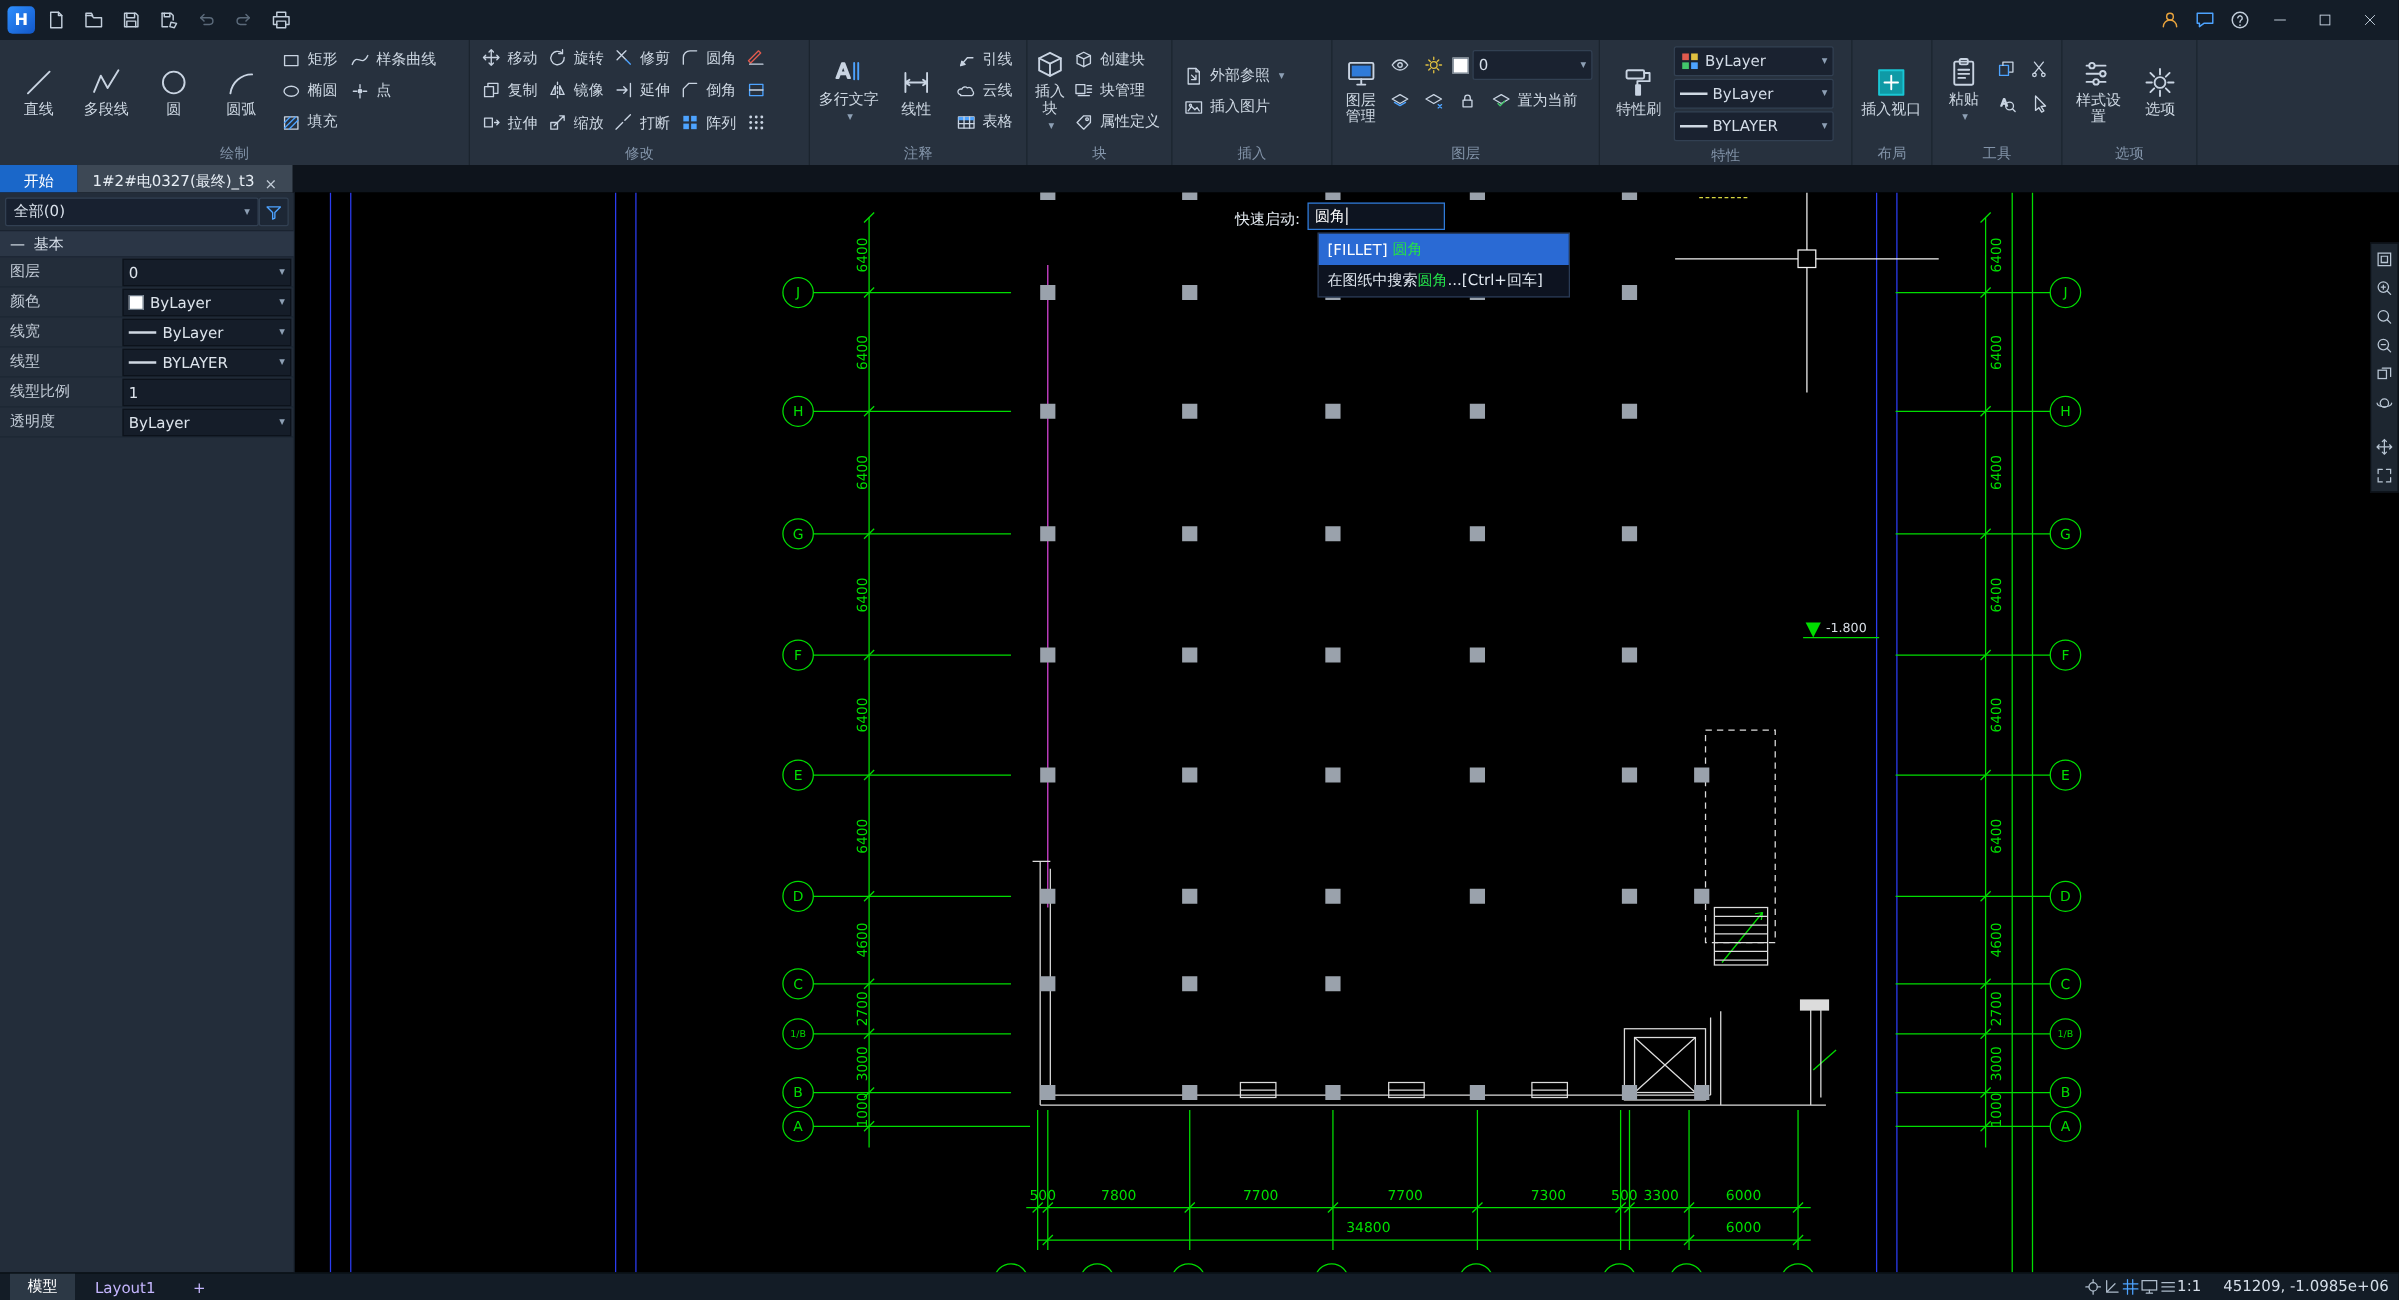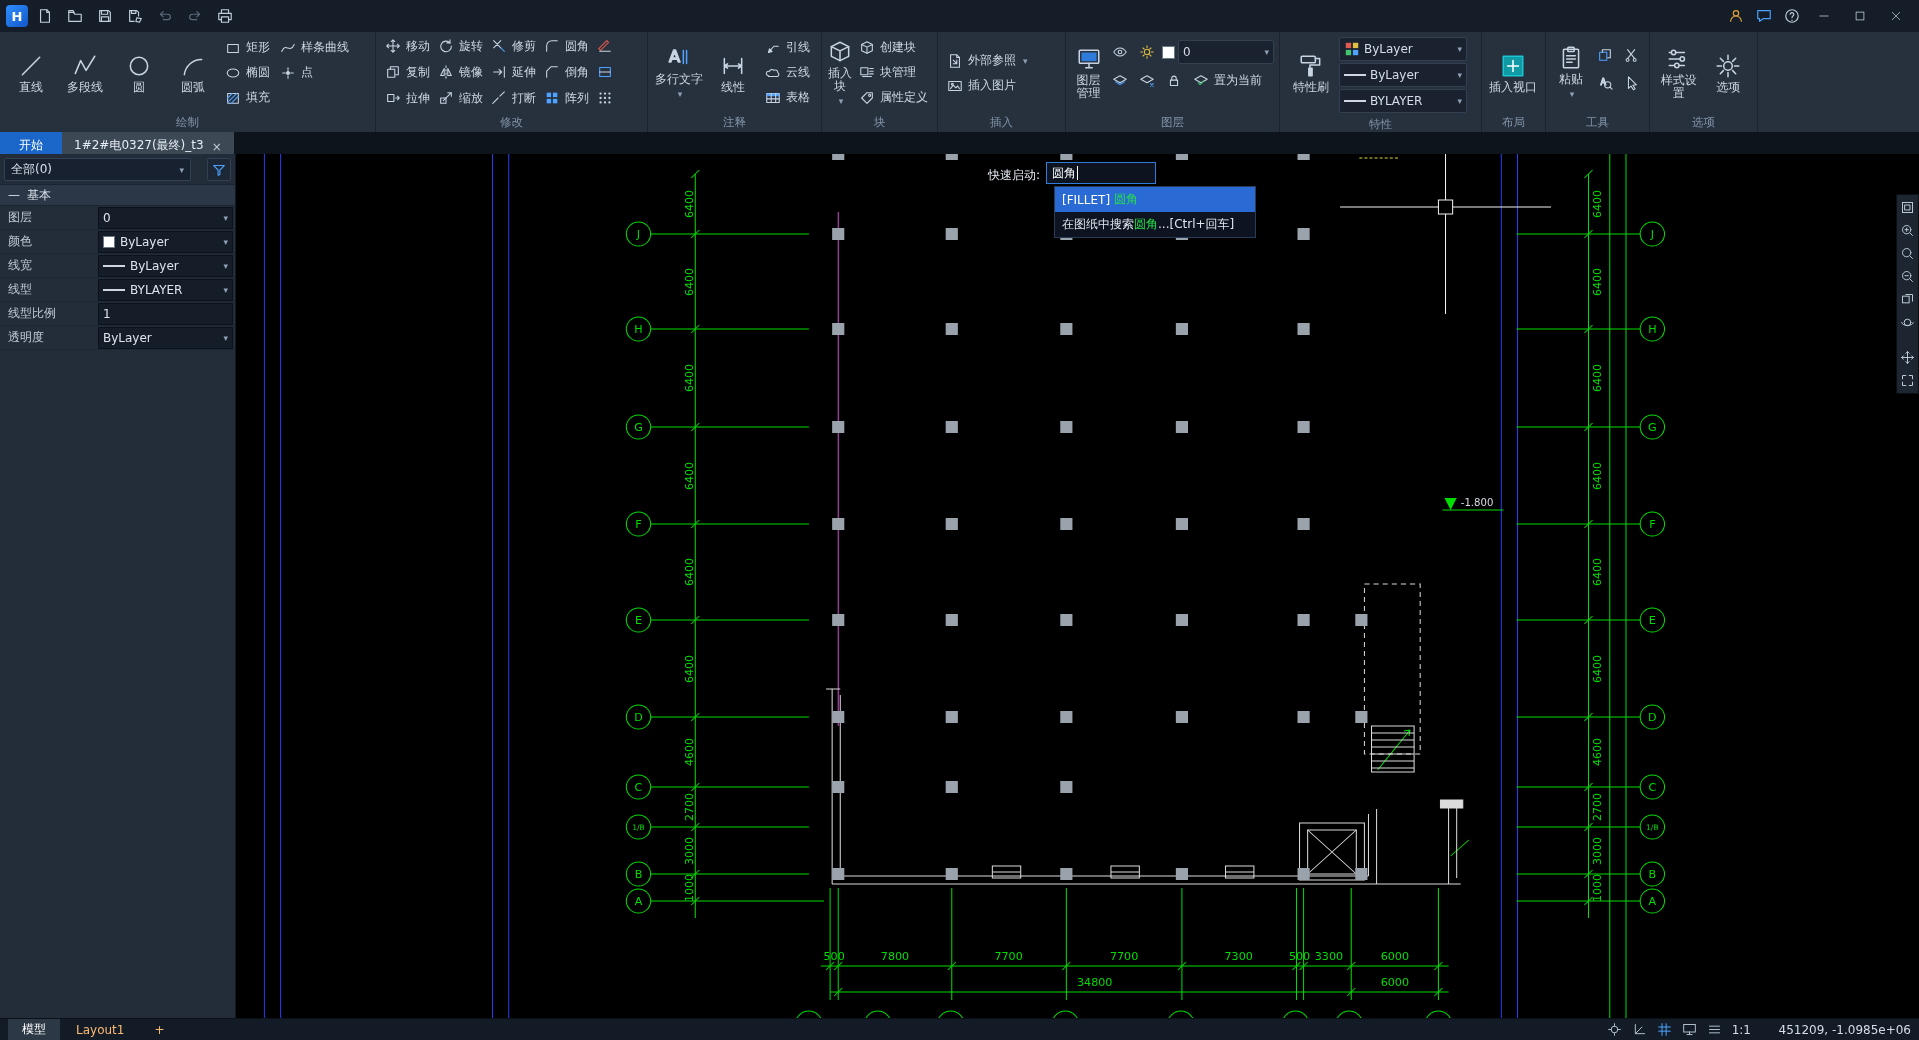--- a/index.html
+++ b/index.html
@@ -31,21 +31,21 @@
 .lnsmp{display:inline-block;width:22px;height:2px;background:#cfd8e2;flex:0 0 22px}
 .iconbtn{width:24px;height:24px;display:flex;align-items:center;justify-content:center;border-radius:3px}
 
 #tabbar{position:absolute;left:0;top:132px;width:1919px;height:22px;background:#0e141c;display:flex;align-items:flex-end}
 .dtab{height:22px;display:flex;align-items:flex-end;padding:0 12px;font-size:12px;gap:8px}
 .dtab.start{background:#1a67c9;color:#fff;min-width:62px;justify-content:center}
 .dtab.doc{background:#3d4855;color:#e6edf4}
 .dtab .x{color:#c3cdd8;font-size:12px}
 
 #panel{position:absolute;left:0;top:154px;width:236px;bottom:22px;background:#232d3a;border-right:1px solid #111922}
-.pfil{display:flex;align-items:center;gap:16px;padding:4px 4px 3px 4px}
+.pfil{display:flex;align-items:center;gap:0;padding:4px 4px 3px 4px}
 .pselect{flex:1;height:23px;background:#182130;border:1px solid #324052;border-radius:2px;display:flex;align-items:center;padding:0 6px;color:#d8e0ea}
 .pselect .dd{margin-left:auto}
 .pfbtn{width:24px;height:23px;background:#1d2735;border:1px solid #324052;border-radius:2px;display:flex;align-items:center;justify-content:center}
 .psec{height:22px;background:#2b3646;display:flex;align-items:center;padding:0 8px;gap:7px;color:#d8e0ea;border-top:1px solid #1a2330;border-bottom:1px solid #1a2330}
 .prow{height:24px;display:flex;align-items:center;border-bottom:1px solid #1d2733}
 .prow .pl{width:98px;padding-left:8px;color:#c2cbd6}
 .pval{flex:1;height:22px;margin-right:2px;background:#151d29;border:1px solid #0c121b;display:flex;align-items:center;padding:0 4px;gap:5px;color:#dde4ec}
 .pval .dd{margin-left:auto}
 
 #canvas{position:absolute;left:236px;top:154px;right:0;bottom:22px;background:#000}
@@ -73,23 +73,23 @@
 .qlrow{height:25px;display:flex;align-items:center;padding:0 7px;color:#dfe6ee;white-space:nowrap}
 .qlrow.sel{background:#2a6ad4;color:#fff}
 .qlrow .grn{color:#25e04a}
 
 #navstrip{position:absolute;right:0;top:40px;width:23px;background:#1d2630;border:1px solid #0a0f14;display:flex;flex-direction:column;align-items:center;padding:2px 0;gap:2px;z-index:4}
 #navstrip .nbtn{width:19px;height:21px;display:flex;align-items:center;justify-content:center}
 #navstrip svg{width:15px;height:15px;fill:none;stroke:#b9c6d4;stroke-width:1.2;stroke-linecap:round}
 #navstrip .gap{height:10px}
 
 #statusbar{position:absolute;left:0;bottom:0;width:1919px;height:22px;background:#131c26;display:flex;align-items:center;padding:0 8px;gap:2px;border-top:1px solid #0a1016}
-.sbtab{height:22px;display:flex;align-items:center;padding:0 14px;color:#fdba74}
+.sbtab{height:22px;display:flex;align-items:center;padding:0 14px;color:#c4b5fd}
 .sbtab.act{background:#2c3845;color:#fff}
-#sb-right{margin-left:auto;display:flex;align-items:center;gap:10px}
+#sb-right{margin-left:auto;display:flex;align-items:flex-start;}
 #sb-right svg{width:15px;height:15px;fill:none;stroke:#aebccb;stroke-width:1.2;stroke-linecap:round}
 .sb-scale{color:#d4dde8}
 .sb-coords{color:#d4dde8;min-width:150px;text-align:right}
 </style>
 </head>
 <body>
 
 <div id="titlebar">
   <div class="logo">H</div>
   <div class="qbtn">

